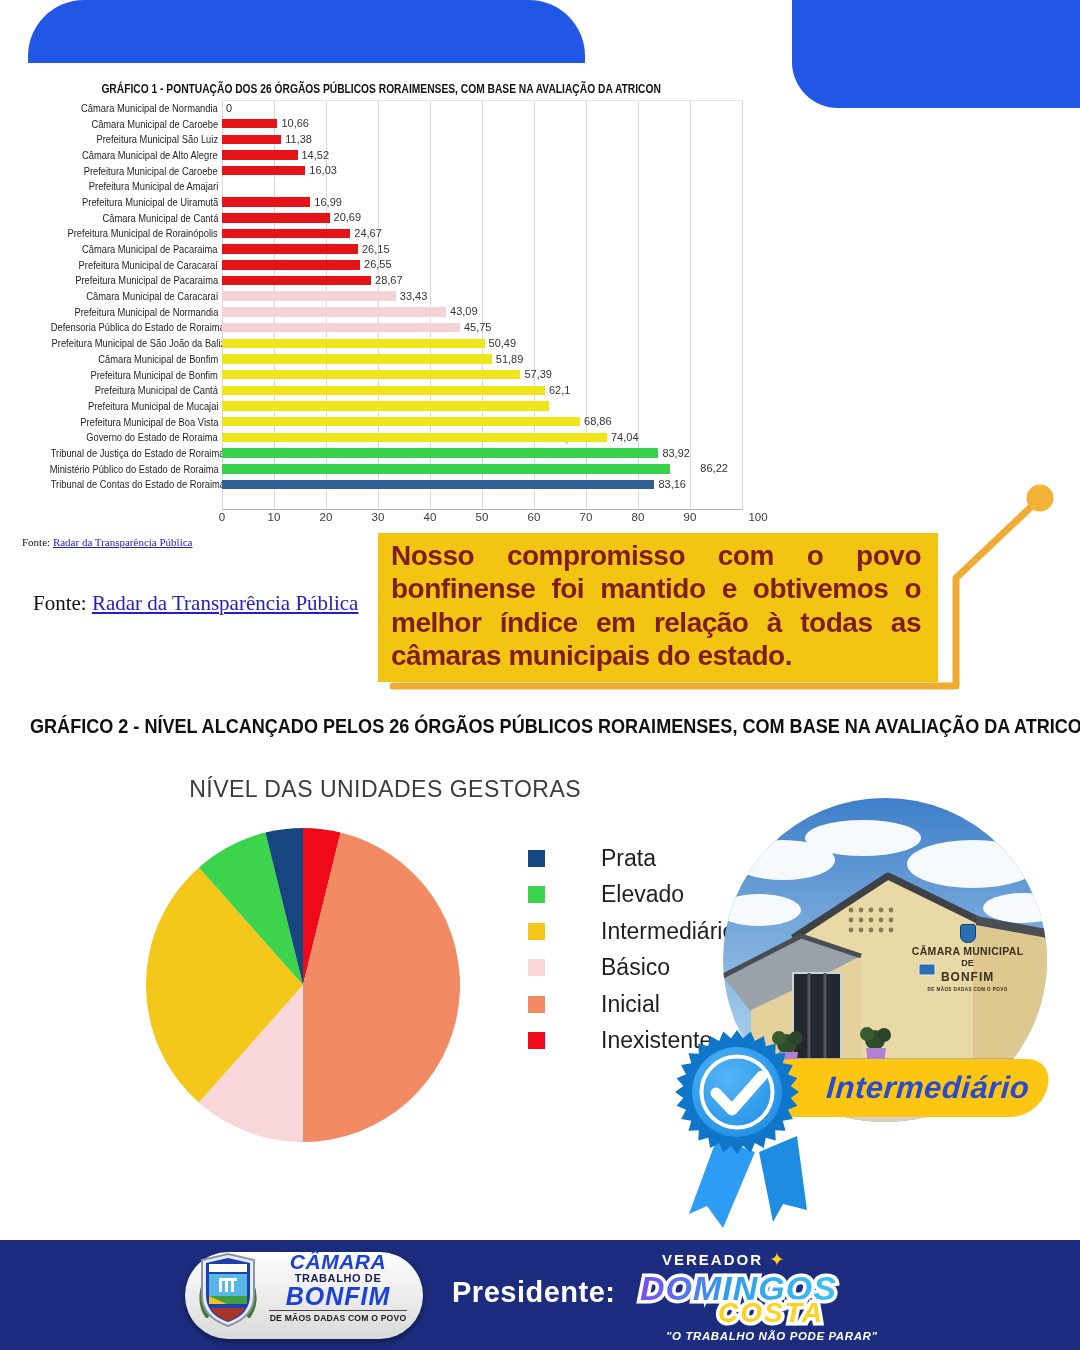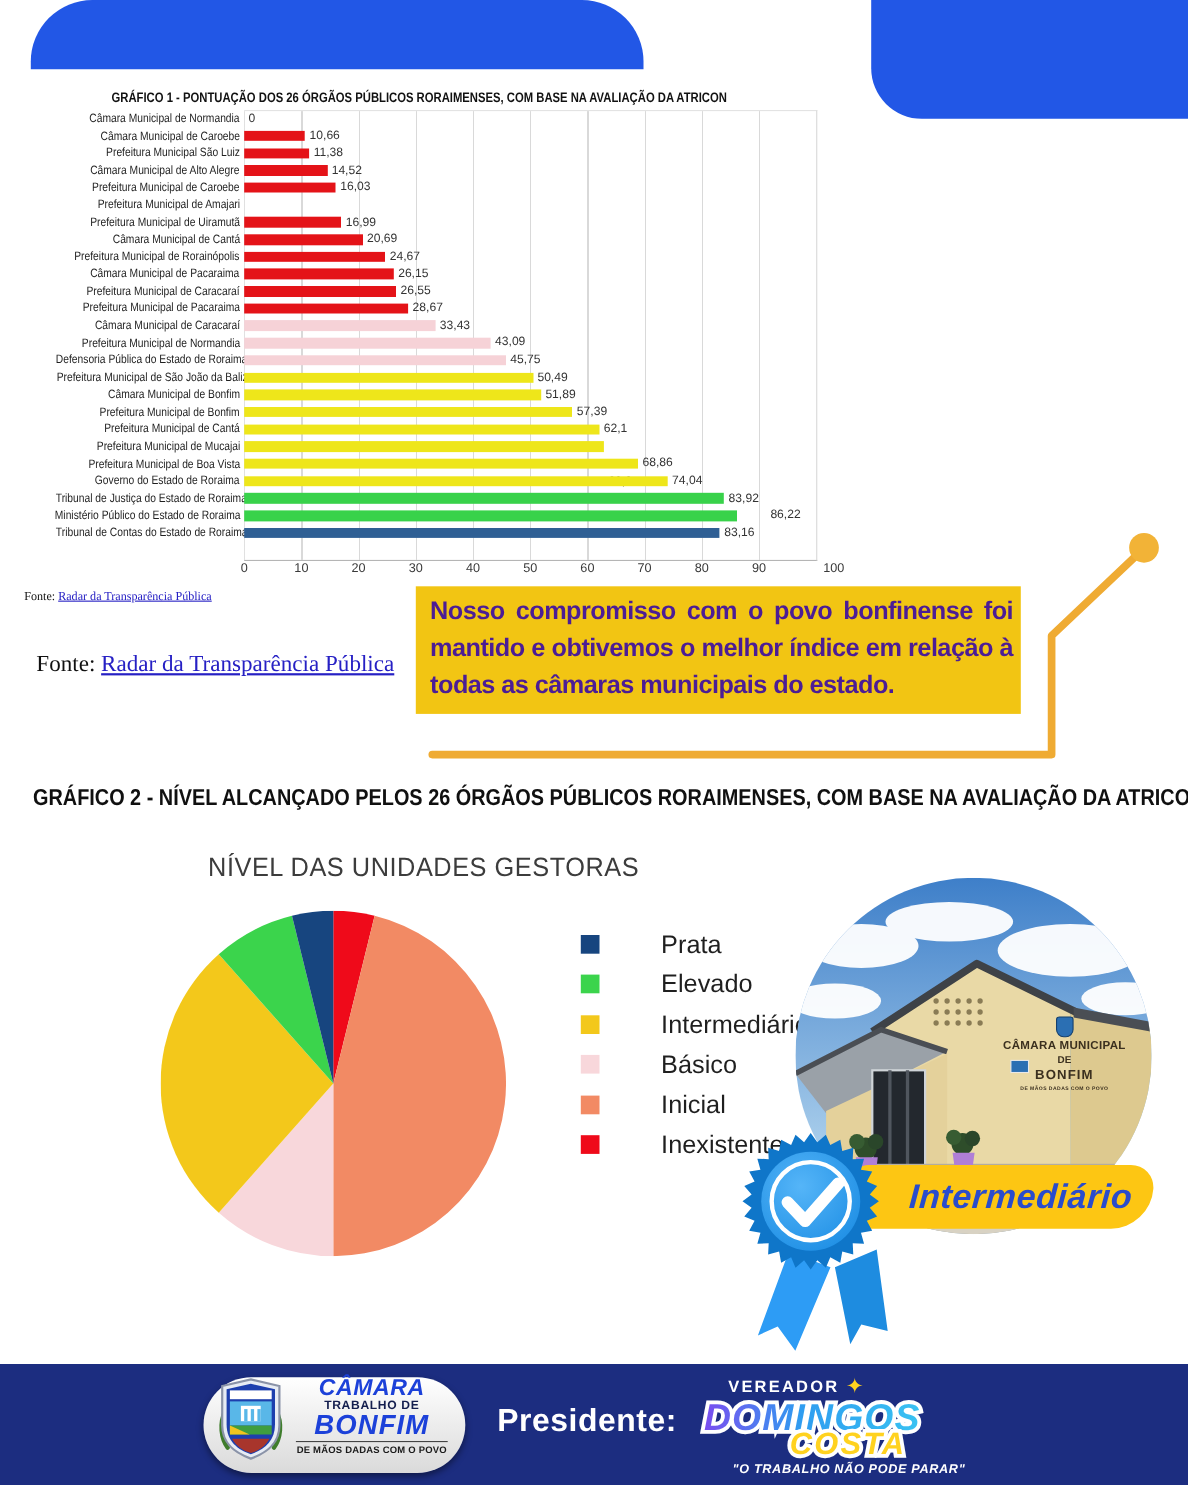--- a/index.html
+++ b/index.html
@@ -24,22 +24,22 @@
   .barwrap{position:relative;width:520px;height:100%;}
   .bar{position:absolute;top:3.2px;height:9.5px;left:0;}
   .val{position:absolute;top:1.5px;font-size:11px;color:#333;white-space:nowrap;}
   .c1-axis{left:222px;top:511px;width:521px;height:14px;}
   .c1-axis span{position:absolute;transform:translateX(-50%);font-size:11.5px;color:#3a3a3a;}
   .fonte-sm{left:22px;top:536px;font-family:"Liberation Serif",serif;font-size:11px;color:#111;}
   .fonte-lg{left:33px;top:591px;font-family:"Liberation Serif",serif;font-size:21px;color:#111;}
   .fonte-sm a,.fonte-lg a{color:#2620c4;text-decoration:underline;}
 
   
-  .callout{left:378px;top:533px;width:530px;padding:6px 7px 10px 13px;background:#f2c513;
-           font-size:23px;line-height:33.3px;font-weight:bold;color:#4c1d95;text-align:justify;letter-spacing:-0.5px;}
+  .callout{left:378px;top:533px;width:530px;padding:6px 17px 10px 13px;background:#f2c513;
+           font-size:28px;line-height:33.3px;font-weight:bold;color:#7f1d1d;text-align:justify;letter-spacing:-0.5px;}
   .callout-line-svg{left:370px;top:478px;width:700px;height:230px;pointer-events:none;}
 
   
   .c2-heading{left:30px;top:714px;width:1040px;font-size:21px;font-weight:bold;color:#101010;}
   .c2-heading span{display:inline-block;white-space:nowrap;transform:scaleX(0.86);transform-origin:left center;}
 
   
   .pie-title{left:160px;top:775px;width:450px;text-align:center;font-size:24px;color:#3c3c3c;}
   .pie-title span{display:inline-block;white-space:nowrap;transform:scaleX(0.96);letter-spacing:0.5px;}
   .pie-svg{left:146px;top:828px;}

